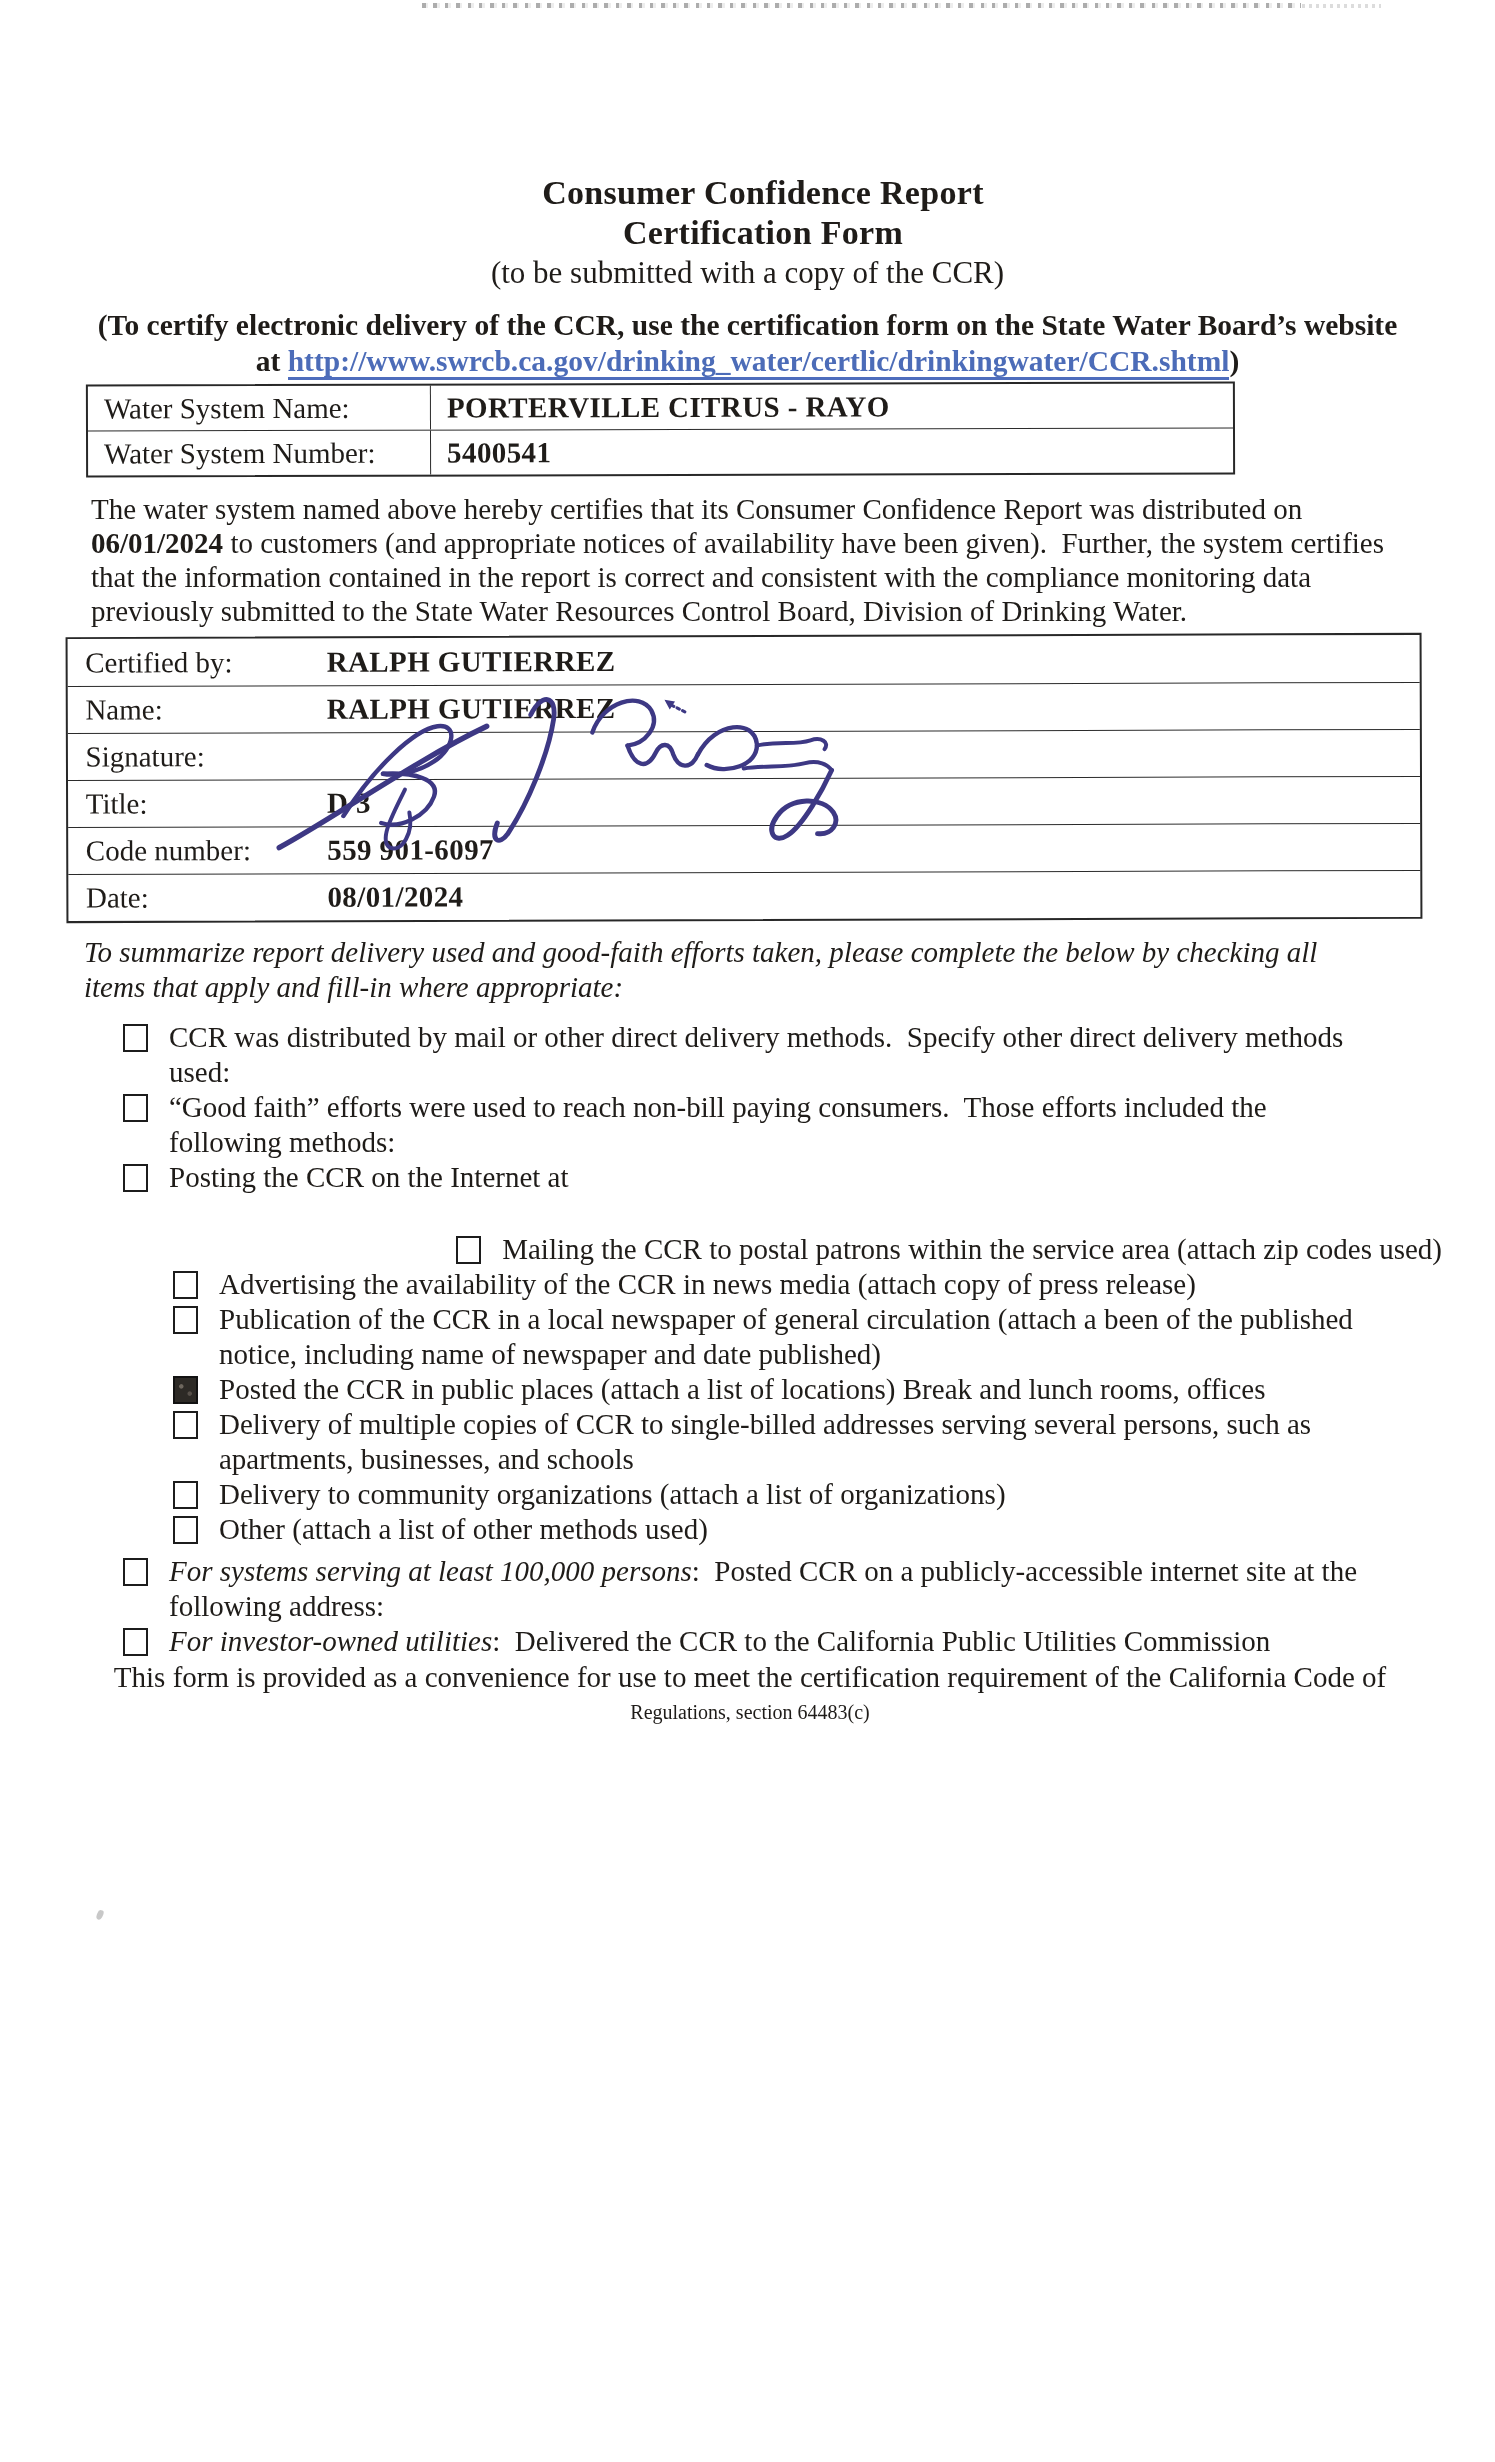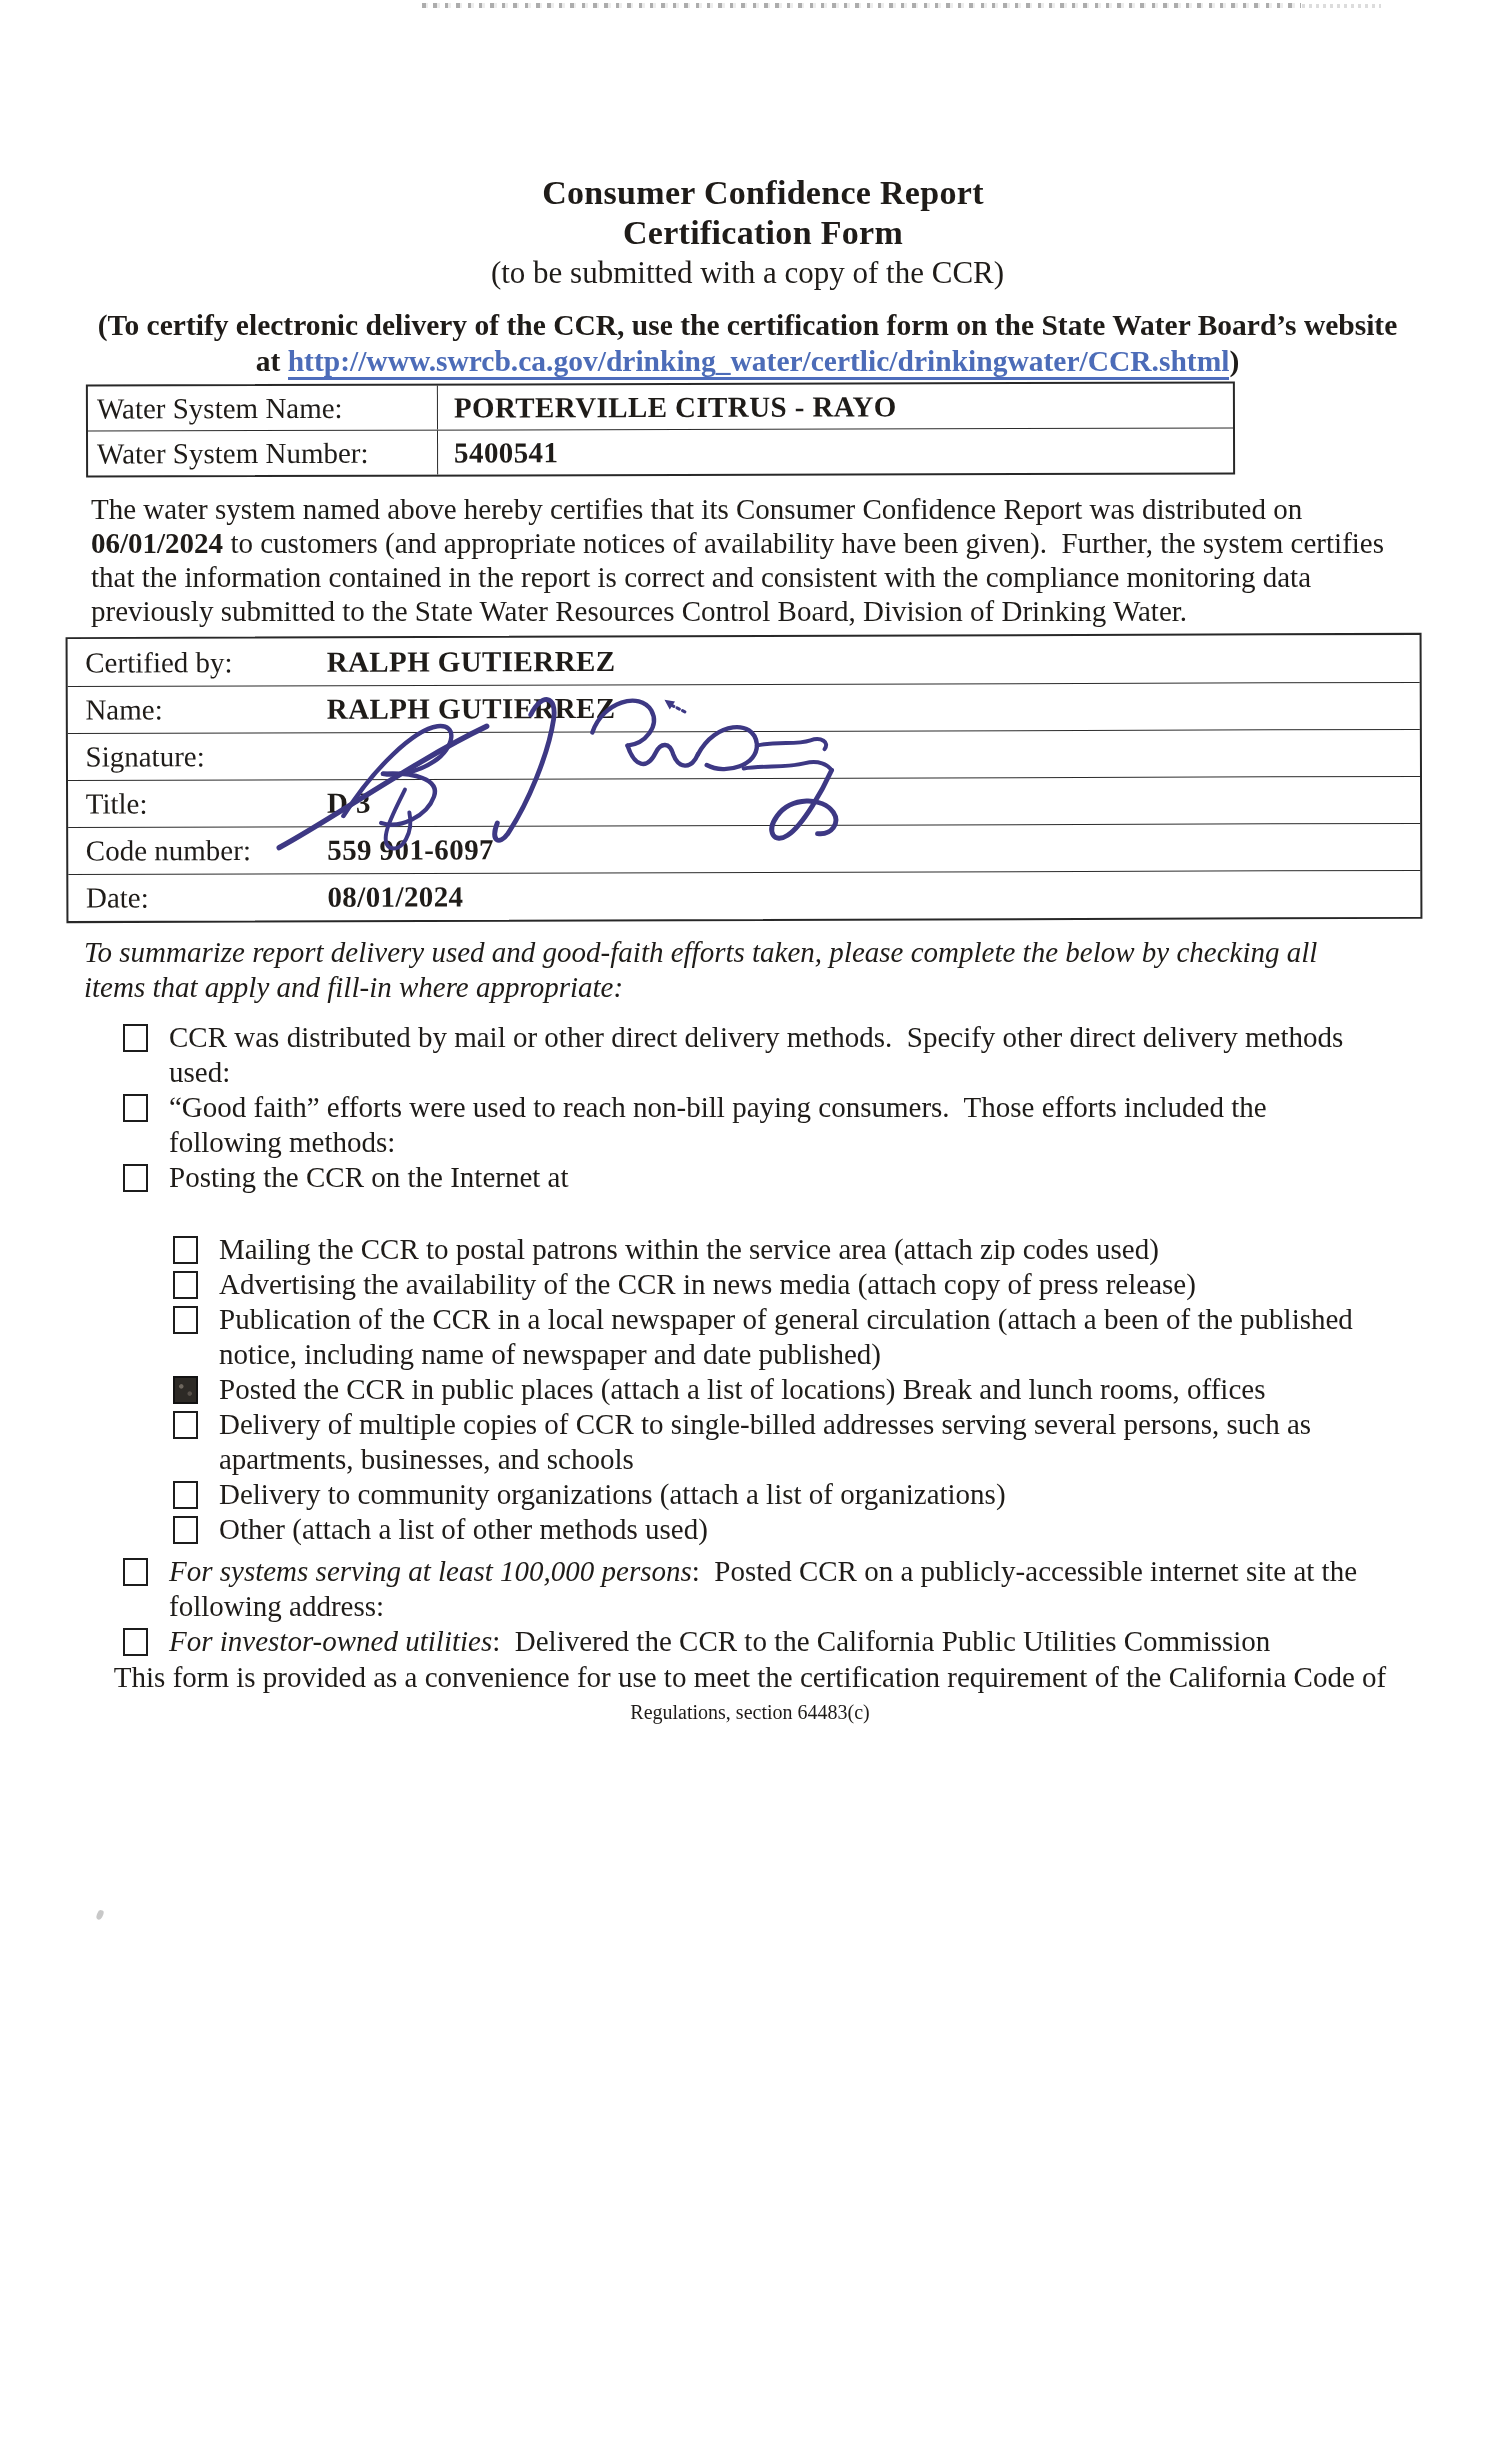--- a/index.html
+++ b/index.html
@@ -25,22 +25,22 @@
   
   .intro-block{position:absolute;left:0;top:307px;width:1495px;text-align:center;
     font-weight:bold;font-size:29.5px;line-height:36px;white-space:nowrap;}
   .ccr-link{color:#4c6cb8;text-decoration:none;border-bottom:3.5px solid #4e6dbd;padding-bottom:0px;}
 
   
   .sys-table{position:absolute;left:86px;top:383px;width:1145px;border:2.6px solid #282828;
     transform:rotate(-0.15deg);}
   .sys-row{display:flex;height:44px;align-items:center;font-size:29px;}
   .sys-row + .sys-row{border-top:1.8px solid #2b2b2b;}
-  .sys-lbl{width:343px;padding-left:2px;border-right:1.8px solid #2b2b2b;height:100%;
-    display:flex;align-items:center;box-sizing:border-box;margin-left:7px;}
+  .sys-lbl{width:343px;padding-left:16px;border-right:1.8px solid #2b2b2b;height:100%;
+    display:flex;align-items:center;box-sizing:border-box;}
   .sys-val{padding-left:16px;font-weight:bold;letter-spacing:0.4px;}
 
   
   .certify-par{position:absolute;left:91px;top:492px;width:1330px;font-size:29px;line-height:34px;}
   .b{font-weight:bold;}
 
   
   .cert-table{position:absolute;left:66px;top:635px;width:1352px;border:2.6px solid #282828;
     transform:rotate(-0.18deg);}
   .cert-row{position:relative;height:47px;font-size:29px;box-sizing:border-box;}
@@ -176,21 +176,21 @@
           <div class="line"><span>“Good faith” efforts were used to reach non-bill paying consumers.&nbsp; Those efforts included the</span></div>
           <div class="line"><span>following methods:</span></div>
         </span>
     </div>
       <div class="chk-item lv1">
       <span class="box"></span>
       <span class="txt">
           <div class="line"><span>Posting the CCR on the Internet at</span></div>
         </span>
     </div>
-      <div class="chk-item lv2" style="margin-top: 37px;">
+      <div class="chk-item lv2" style="margin-top: 37px; justify-content: flex-end;">
       <span class="box"></span>
       <span class="txt">
           <div class="line"><span>Mailing the CCR to postal patrons within the service area (attach zip codes used)</span></div>
         </span>
     </div>
       <div class="chk-item lv2">
       <span class="box"></span>
       <span class="txt">
           <div class="line"><span>Advertising the availability of the CCR in news media (attach copy of press release)</span></div>
         </span>

